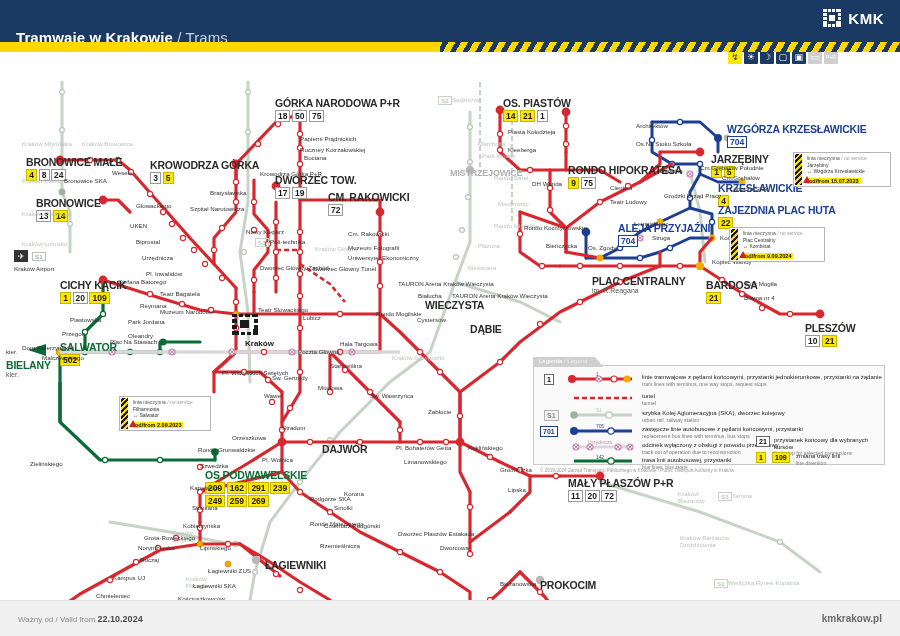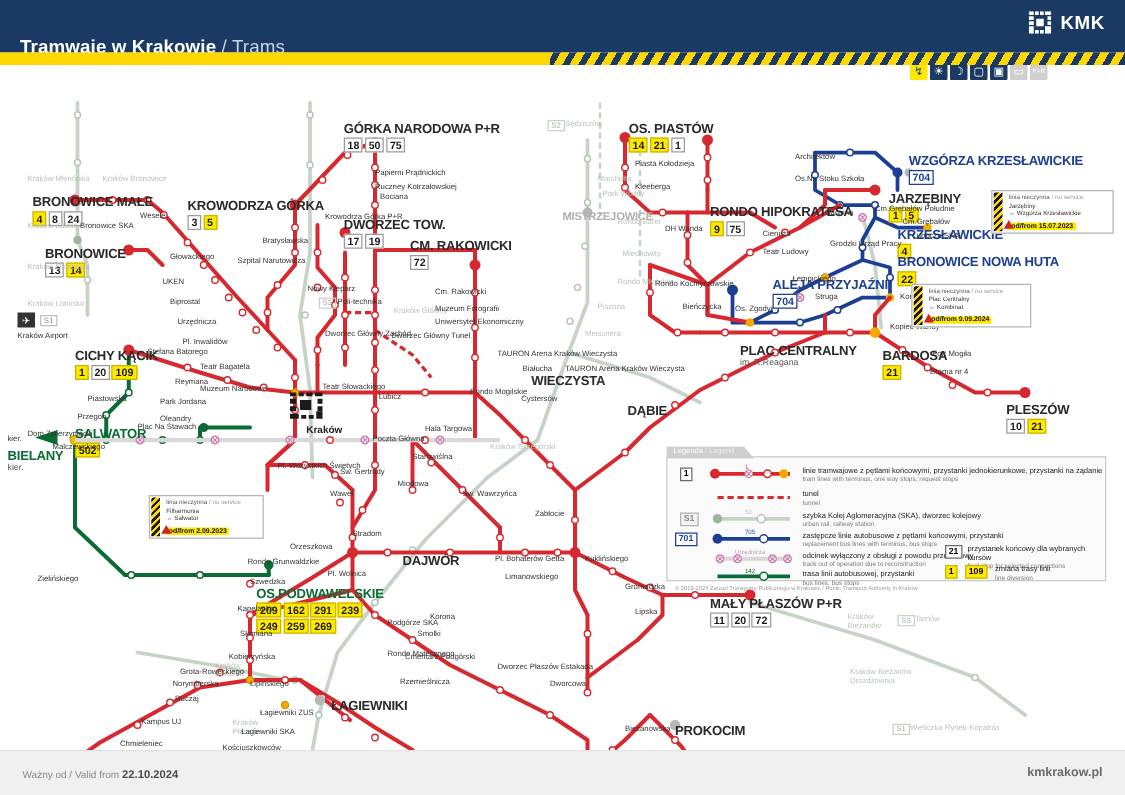--- a/index.html
+++ b/index.html
@@ -699,21 +699,21 @@
           <span class="bdg y">5</span>
         </div>
       </div>
       <div class="term blue" style="left: 718px; top: 131px;">
         <span class="tname">KRZESŁAWICKIE</span>
         <div class="badges">
           <span class="bdg y">4</span>
         </div>
       </div>
       <div class="term blue" style="left: 718px; top: 153px;">
-        <span class="tname">BRONOWICE NOWA HUTA</span>
+        <span class="tname">ZAJEZDNIA PLAC HUTA</span>
         <div class="badges">
           <span class="bdg y">22</span>
         </div>
       </div>
       <div class="term blue" style="left: 618px; top: 171px;">
         <span class="tname">ALEJA PRZYJAŹNI</span>
         <div class="badges">
           <span class="bdg b">704</span>
         </div>
       </div>
@@ -733,21 +733,21 @@
           <span class="bdg">10</span>
           <span class="bdg y">21</span>
         </div>
       </div>
       <div class="term " style="left: 450px; top: 116px;">
         <span class="tname" style="color: rgb(176, 176, 176); font-size: 9px;">MISTRZEJOWICE</span>
       </div>
       <div class="term " style="left: 425px; top: 248px;">
         <span class="tname">WIECZYSTA</span>
       </div>
-      <div class="term " style="left: 502px; top: 272px;">
+      <div class="term " style="left: 470px; top: 272px;">
         <span class="tname">DĄBIE</span>
       </div>
       <div class="term " style="left: 322px; top: 392px;">
         <span class="tname">DAJWÓR</span>
       </div>
       <div class="term grn" style="left: 205px; top: 418px;">
         <span class="tname">OS.PODWAWELSKIE</span>
         <div class="badges">
           <span class="bdg y">209</span>
           <span class="bdg y">162</span>

